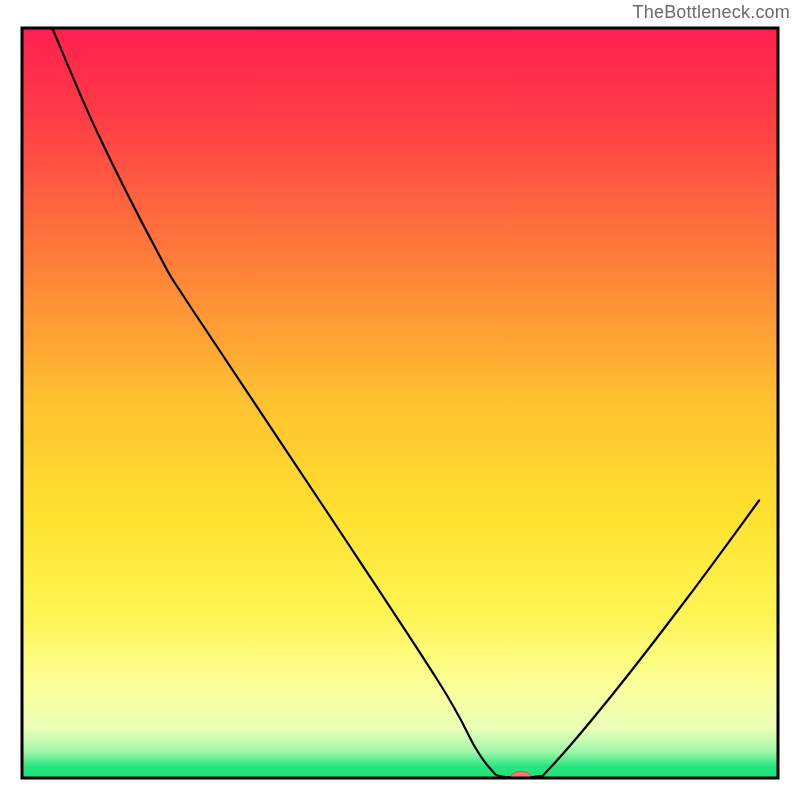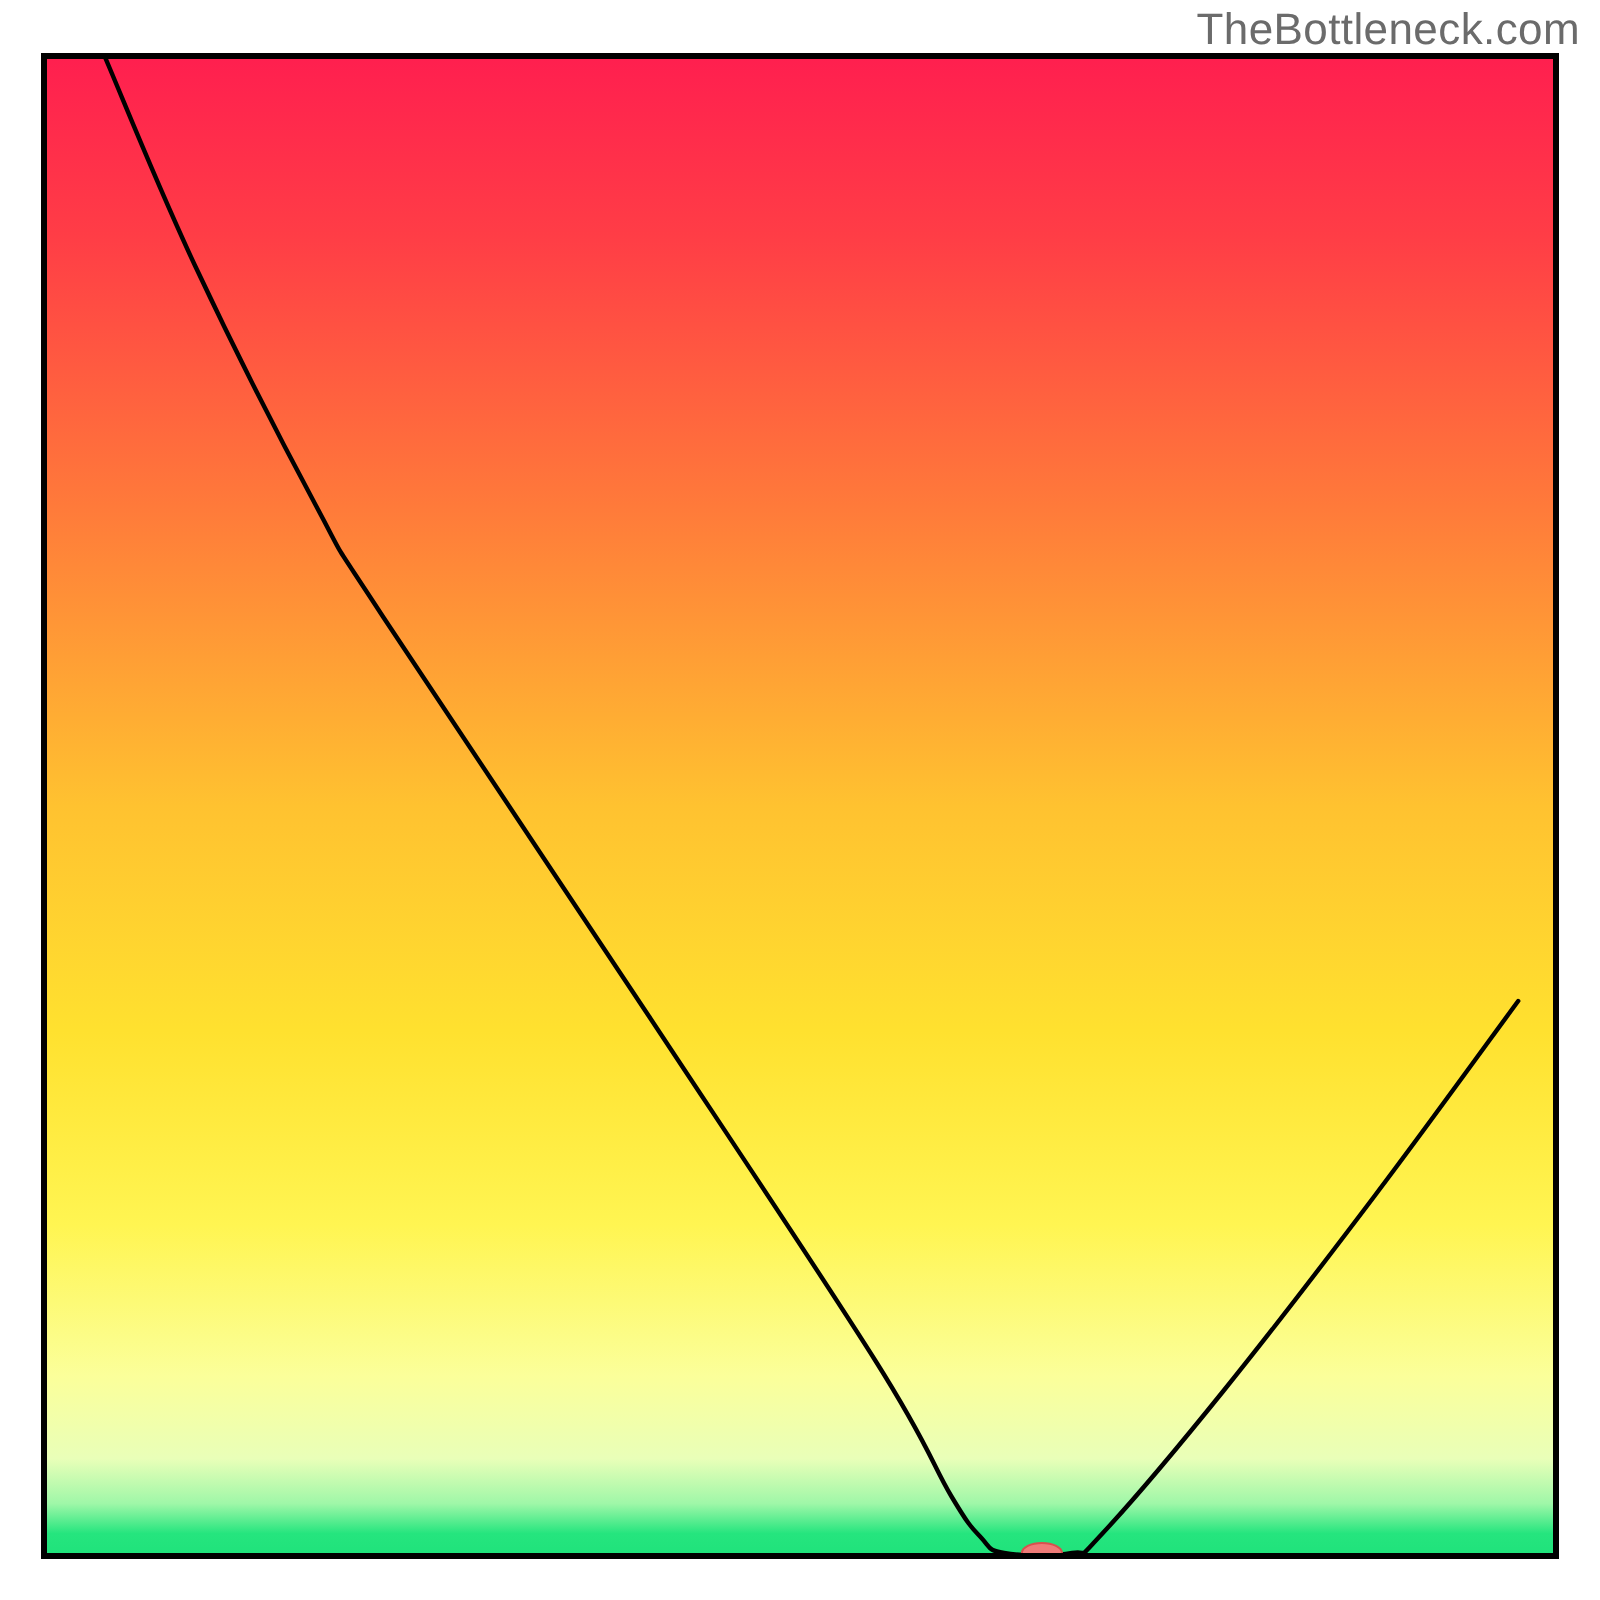--- a/index.html
+++ b/index.html
@@ -13,21 +13,21 @@
   }
   .container {
     position: relative;
     width: 800px;
     height: 800px;
   }
   .watermark {
     position: absolute;
     top: 2px;
     right: 10px;
-    font-size: 22px;
+    font-size: 18px;
     font-weight: 400;
     color: #6b6b6b;
     z-index: 10;
     letter-spacing: 0.2px;
   }
   svg {
     position: absolute;
     top: 0;
     left: 0;
   }

